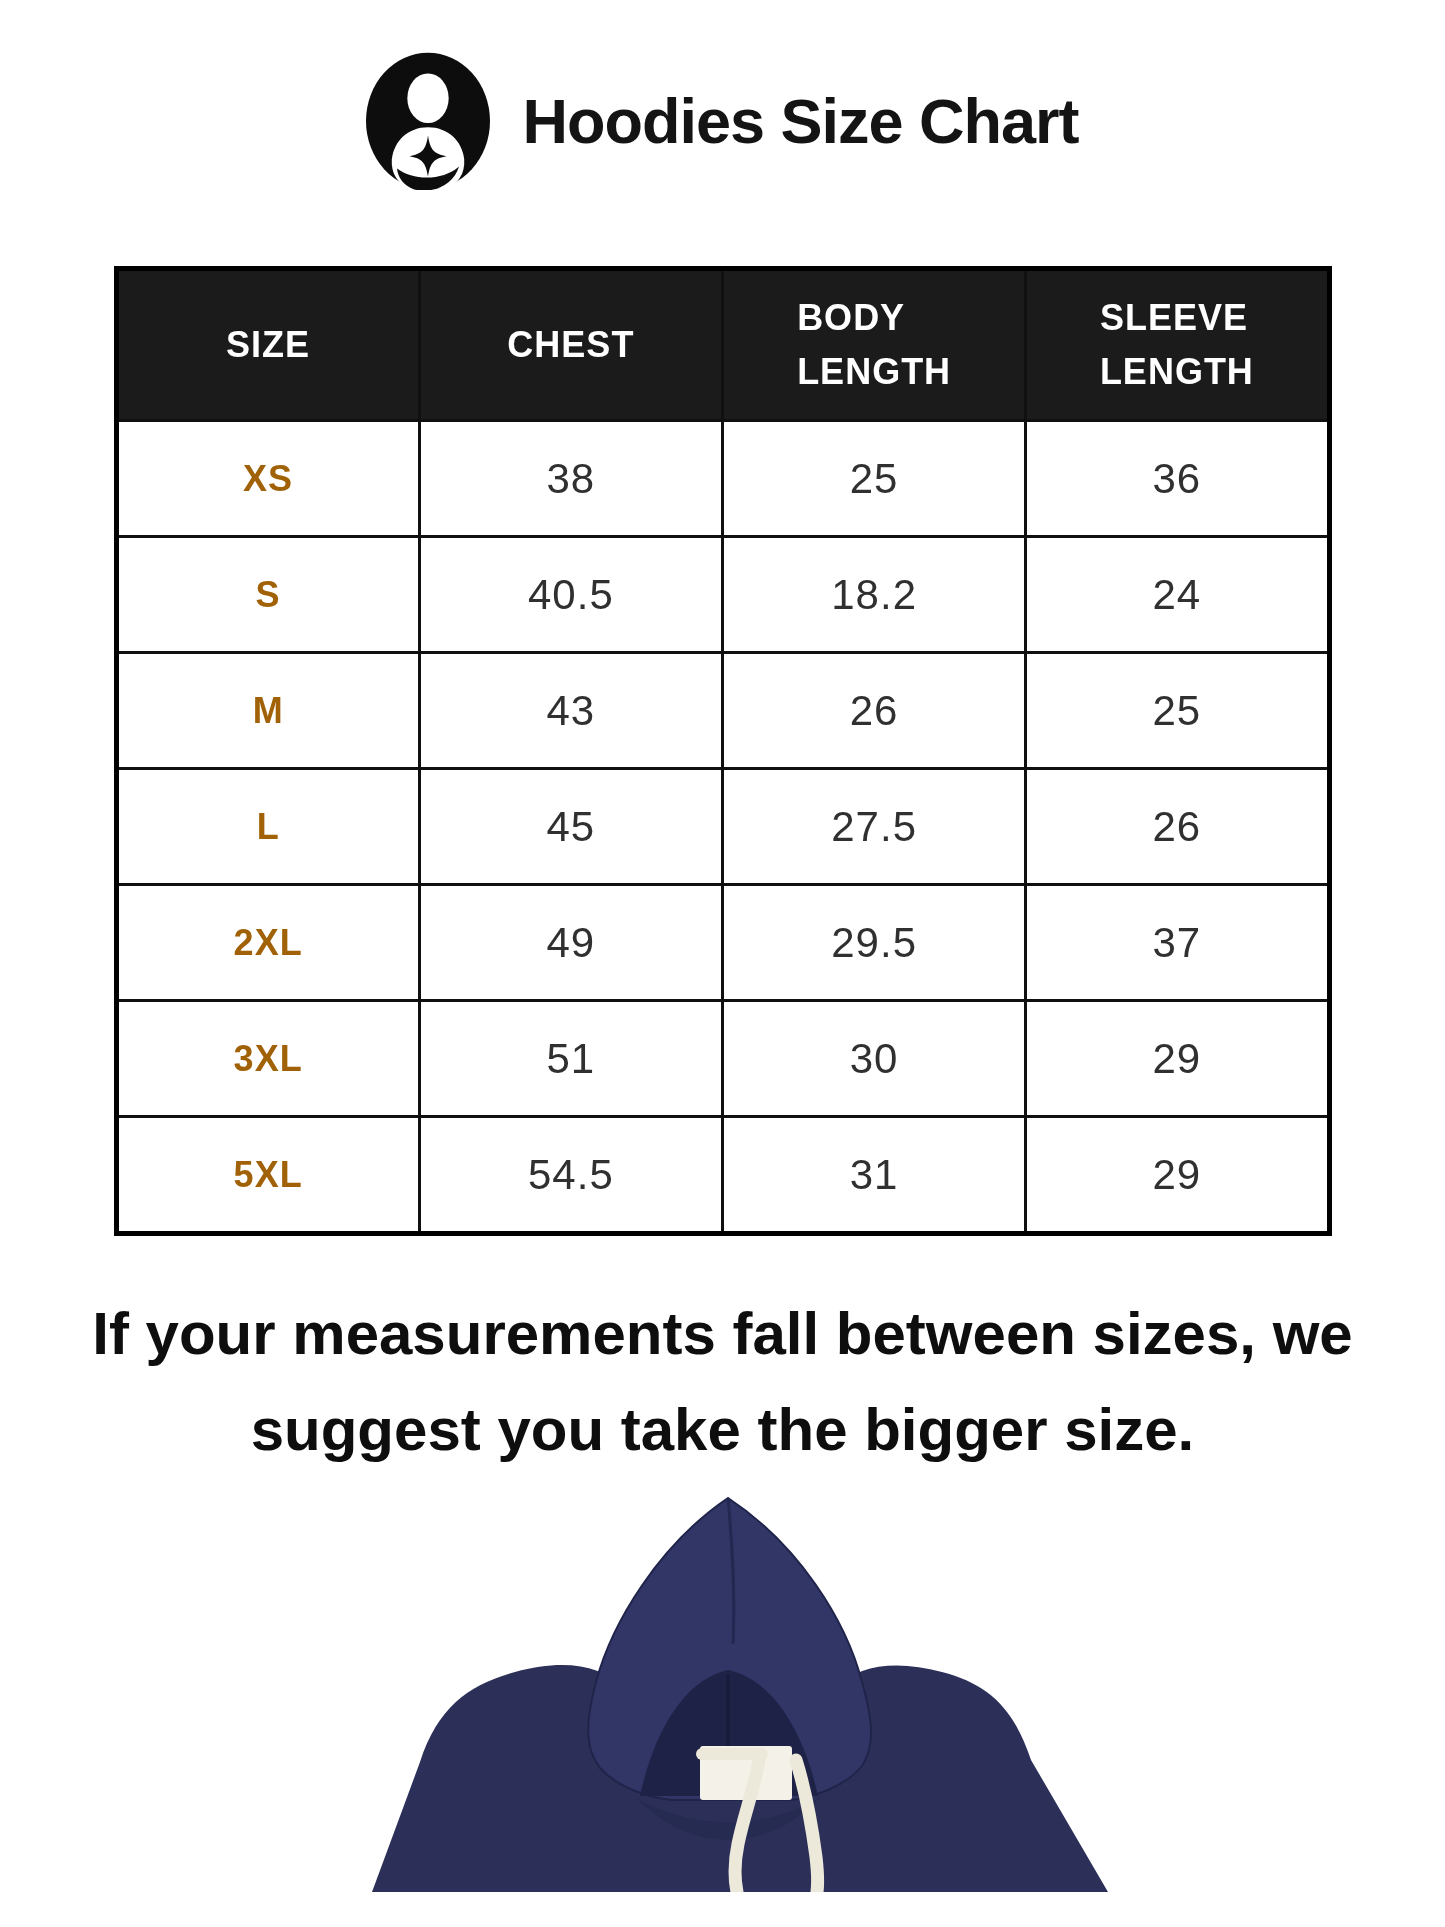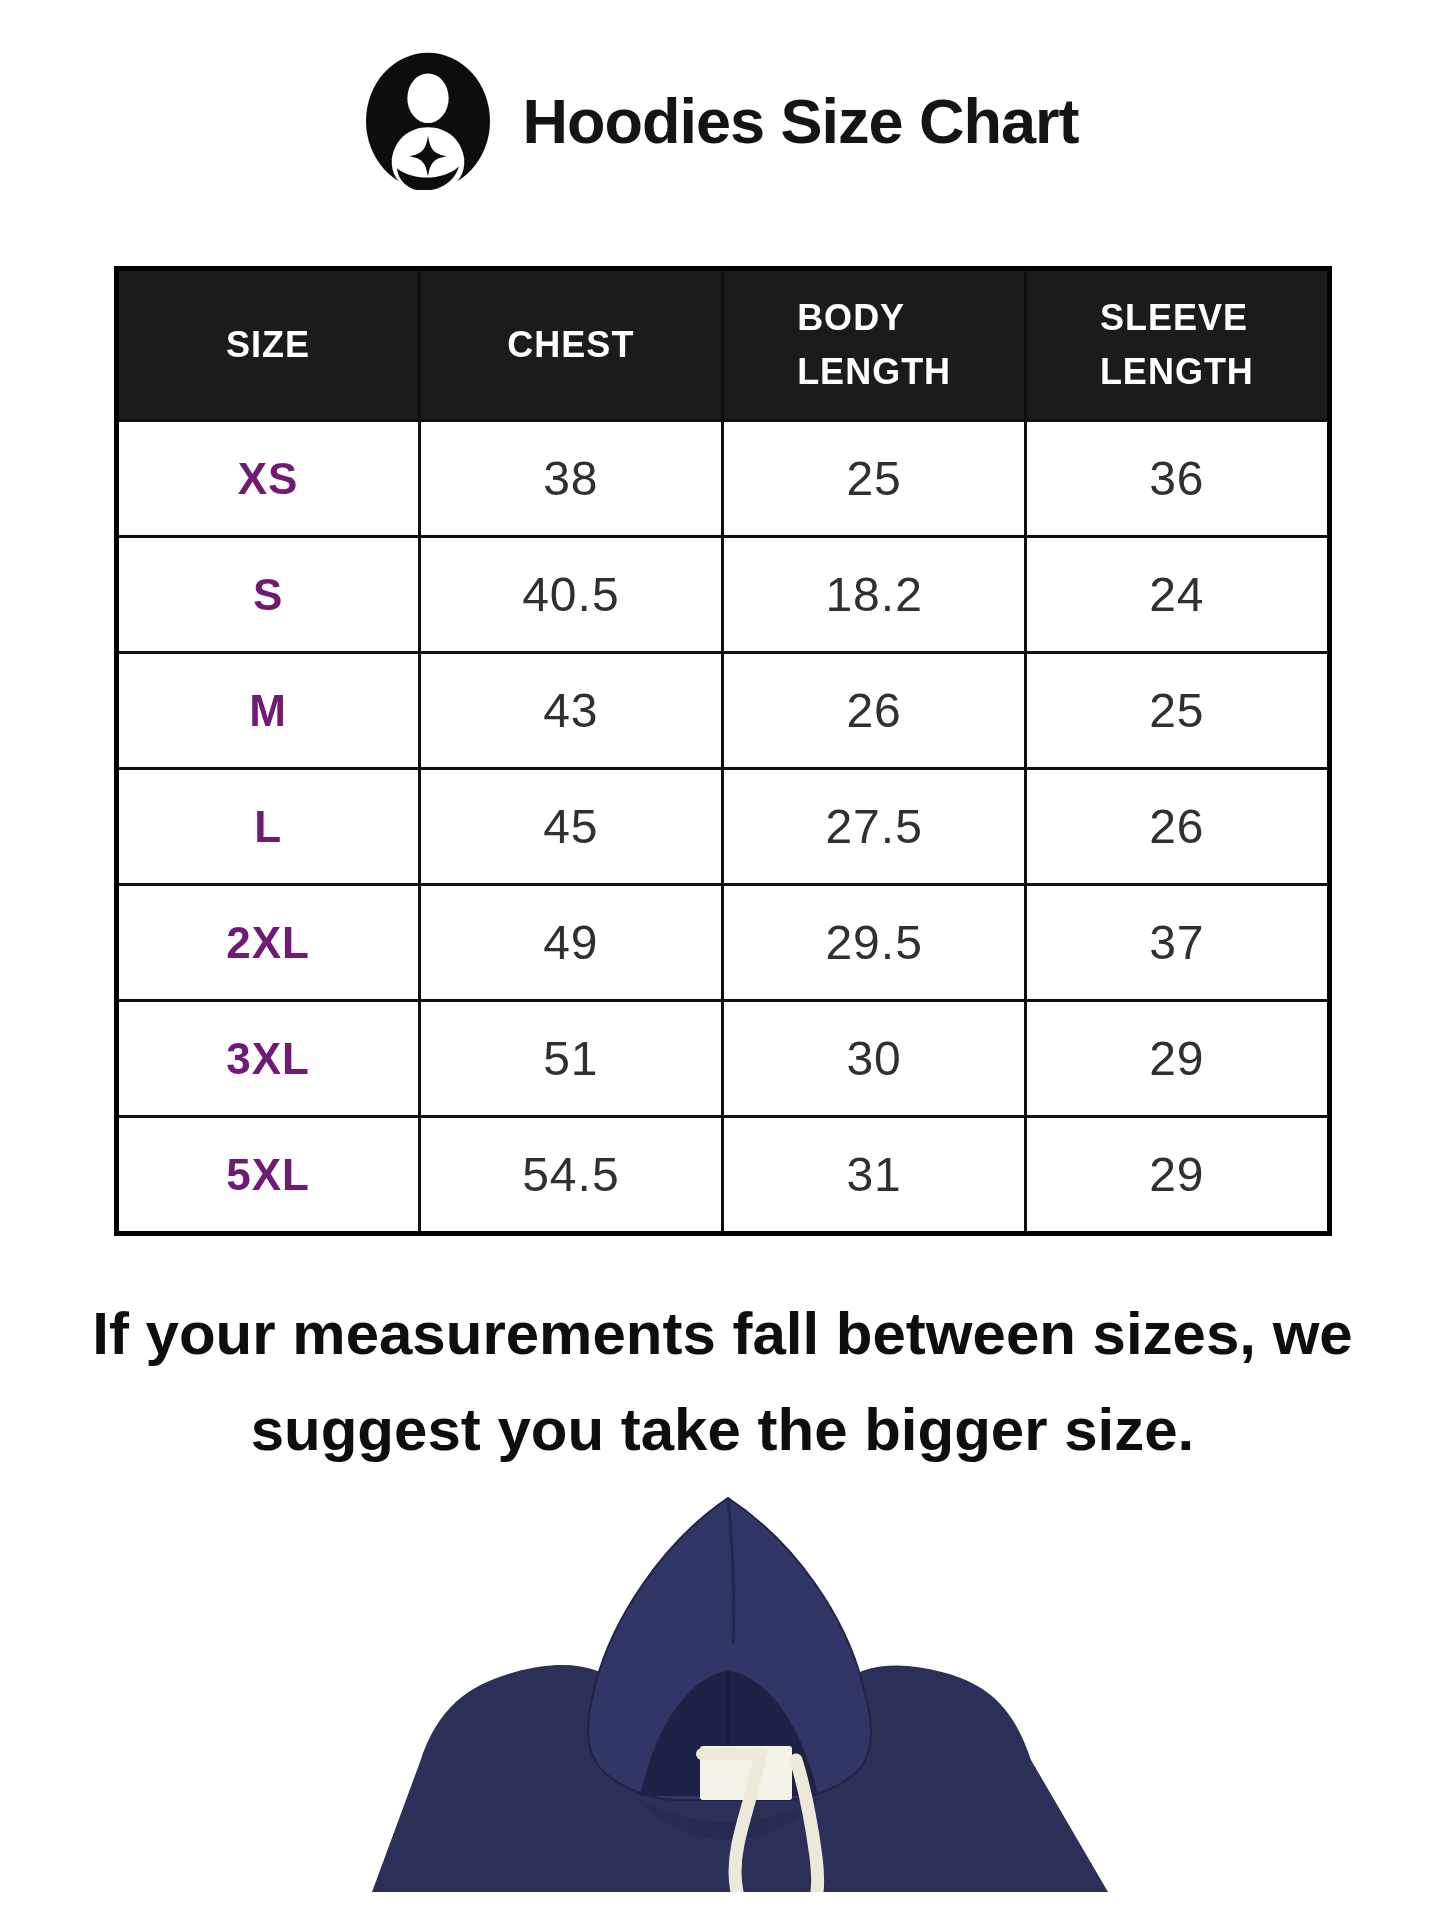--- a/index.html
+++ b/index.html
@@ -25,22 +25,22 @@
     border:3px solid #101010; text-align:center; vertical-align:middle;
     overflow:hidden;
   }
   thead th {
     background:#1b1b1b; color:#ffffff;
     font-size:36px; font-weight:bold; letter-spacing:1px;
     height:146px; line-height:1.5;
   }
   .wrap-label { display:inline-block; width:min-content; text-align:left; }
   tbody td { height:111px; background:#ffffff; }
-  td.size-cell { font-weight:bold; font-size:44px; color:#701a75; letter-spacing:1px; }
-  td.num-cell  { font-size:48px; font-weight:400; color:#303030; letter-spacing:1px; }
+  td.size-cell { font-weight:bold; font-size:36px; color:#a16207; letter-spacing:1px; }
+  td.num-cell  { font-size:42px; font-weight:400; color:#303030; letter-spacing:1px; }
   .fit-note {
     margin:50px auto 0; text-align:center;
     font-size:60px; font-weight:bold; color:#0e0e0e; line-height:1.6;
   }
   .hoodie-wrap { margin-top:14px; height:400px; overflow:hidden; text-align:center; }
   .hoodie-wrap svg { display:block; }
 </style>
 </head>
 <body>
 

